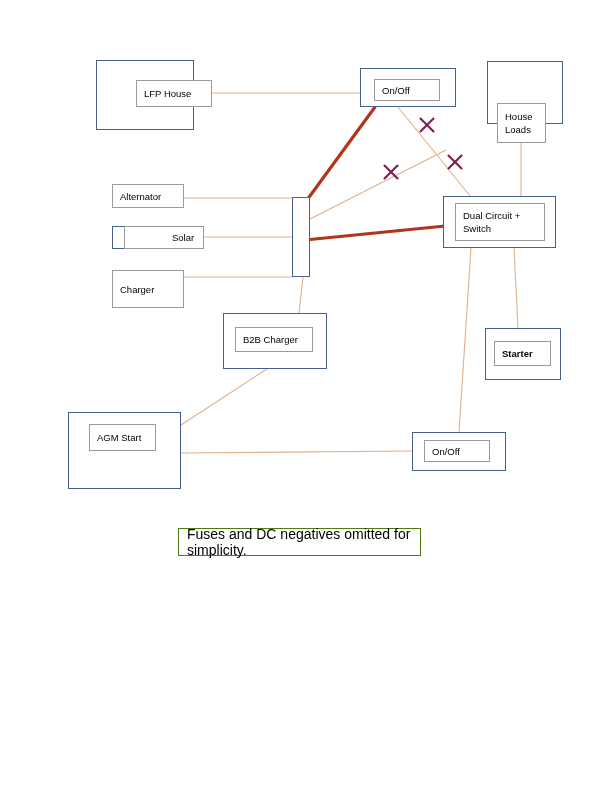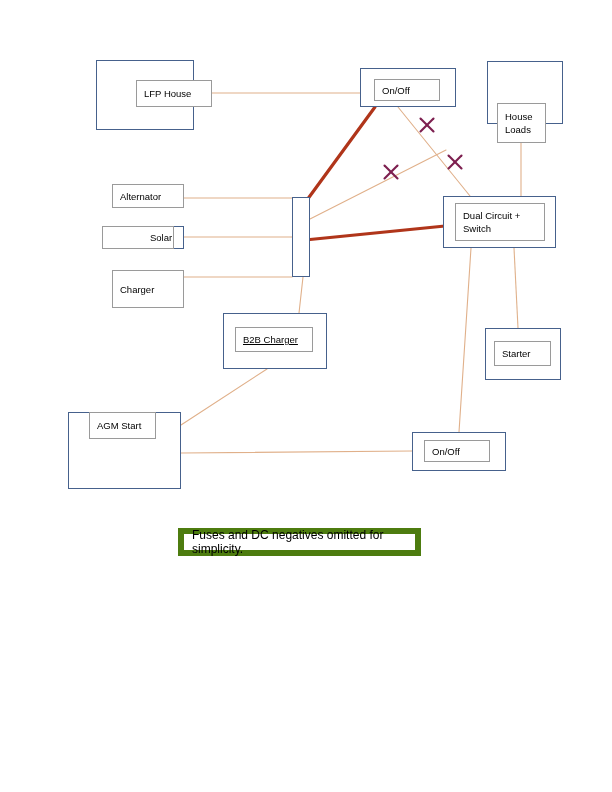--- a/index.html
+++ b/index.html
@@ -49,27 +49,27 @@
   }
   .busbar {
     position: absolute;
     box-sizing: border-box;
     border: 1px solid #46618c;
     background: #ffffff;
   }
   .note-box {
     position: absolute;
     box-sizing: border-box;
-    border: 6px solid #4d7c0f;
+    border: 1px solid #4d7c0f;
     background: #ffffff;
     display: flex;
     align-items: center;
     justify-content: flex-start;
     padding: 0 8px;
-    font-size: 12px;
+    font-size: 14px;
     color: #000000;
   }
 </style>
 </head>
 <body>
 
 <div id="diagram-canvas">
 
   <svg id="wire-layer" viewBox="0 0 612 792" xmlns="http://www.w3.org/2000/svg">
     <g id="wires-group">
@@ -109,32 +109,32 @@
       <div class="node" style="left: 96px; top: 60px; width: 98px; height: 70px;"></div>
       <div class="node-label" style="position: absolute; left: 120px; top: 80px; width: 76px; height: 27px; display: flex; align-items: center; margin-left: 16px;">LFP House</div>
       <div class="node" style="left: 360px; top: 68px; width: 96px; height: 39px;"></div>
       <div class="node-label" style="position: absolute; left: 374px; top: 79px; width: 66px; height: 22px; display: flex; align-items: center;">On/Off</div>
       <div class="node" style="left: 487px; top: 61px; width: 76px; height: 63px;"></div>
       <div class="node-label" style="position: absolute; left: 497px; top: 71px; width: 49px; height: 40px; display: flex; align-items: center; margin-top: 32px;">House
 Loads</div>
       <div class="node" style="left: 112px; top: 184px; width: 72px; height: 23px;"></div>
       <div class="node-label" style="position: absolute; left: 112px; top: 184px; width: 72px; height: 24px; display: flex; align-items: center;">Alternator</div>
       <div class="node" style="left: 112px; top: 226px; width: 72px; height: 23px;"></div>
-      <div class="node-label" style="position: absolute; left: 102px; top: 226px; width: 72px; height: 23px; display: flex; align-items: center; padding-left: 47px;">Solar</div>
+      <div class="node-label" style="position: absolute; left: 124px; top: 226px; width: 80px; height: 23px; display: flex; align-items: center; padding-left: 47px;">Solar</div>
       <div class="node" style="left: 112px; top: 270px; width: 72px; height: 23px;"></div>
       <div class="node-label" style="position: absolute; left: 112px; top: 270px; width: 72px; height: 38px; display: flex; align-items: center;">Charger</div>
       <div class="node" style="left: 443px; top: 196px; width: 113px; height: 52px;"></div>
       <div class="node-label" style="position: absolute; left: 455px; top: 203px; width: 90px; height: 38px; display: flex; align-items: center;">Dual Circuit +
 Switch</div>
       <div class="node" style="left: 223px; top: 313px; width: 104px; height: 56px;"></div>
-      <div class="node-label" style="position: absolute; left: 235px; top: 327px; width: 78px; height: 25px; display: flex; align-items: center; text-decoration: underline;">B2B Charger</div>
+      <div class="node-label" style="position: absolute; left: 235px; top: 327px; width: 78px; height: 25px; display: flex; align-items: center;">B2B Charger</div>
       <div class="node" style="left: 485px; top: 328px; width: 76px; height: 52px;"></div>
-      <div class="node-label" style="position: absolute; left: 494px; top: 341px; width: 57px; height: 25px; display: flex; align-items: center;">Starter</div>
+      <div class="node-label" style="position: absolute; left: 494px; top: 341px; width: 57px; height: 25px; display: flex; align-items: center; font-weight: bold;">Starter</div>
       <div class="node" style="left: 68px; top: 412px; width: 113px; height: 77px;"></div>
-      <div class="node-label" style="position: absolute; left: 89px; top: 412px; width: 67px; height: 27px; display: flex; align-items: center;">AGM Start</div>
+      <div class="node-label" style="position: absolute; left: 89px; top: 424px; width: 67px; height: 27px; display: flex; align-items: center;">AGM Start</div>
       <div class="node" style="left: 412px; top: 432px; width: 94px; height: 39px;"></div>
       <div class="node-label" style="position: absolute; left: 424px; top: 440px; width: 66px; height: 22px; display: flex; align-items: center;">On/Off</div>
     </div>
 
   <div class="note-box" id="note-box" style="left: 178px; top: 528px; width: 243px; height: 28px;">
     <span>Fuses and DC negatives omitted for simplicity.</span>
   </div>
 
 </div>
 

